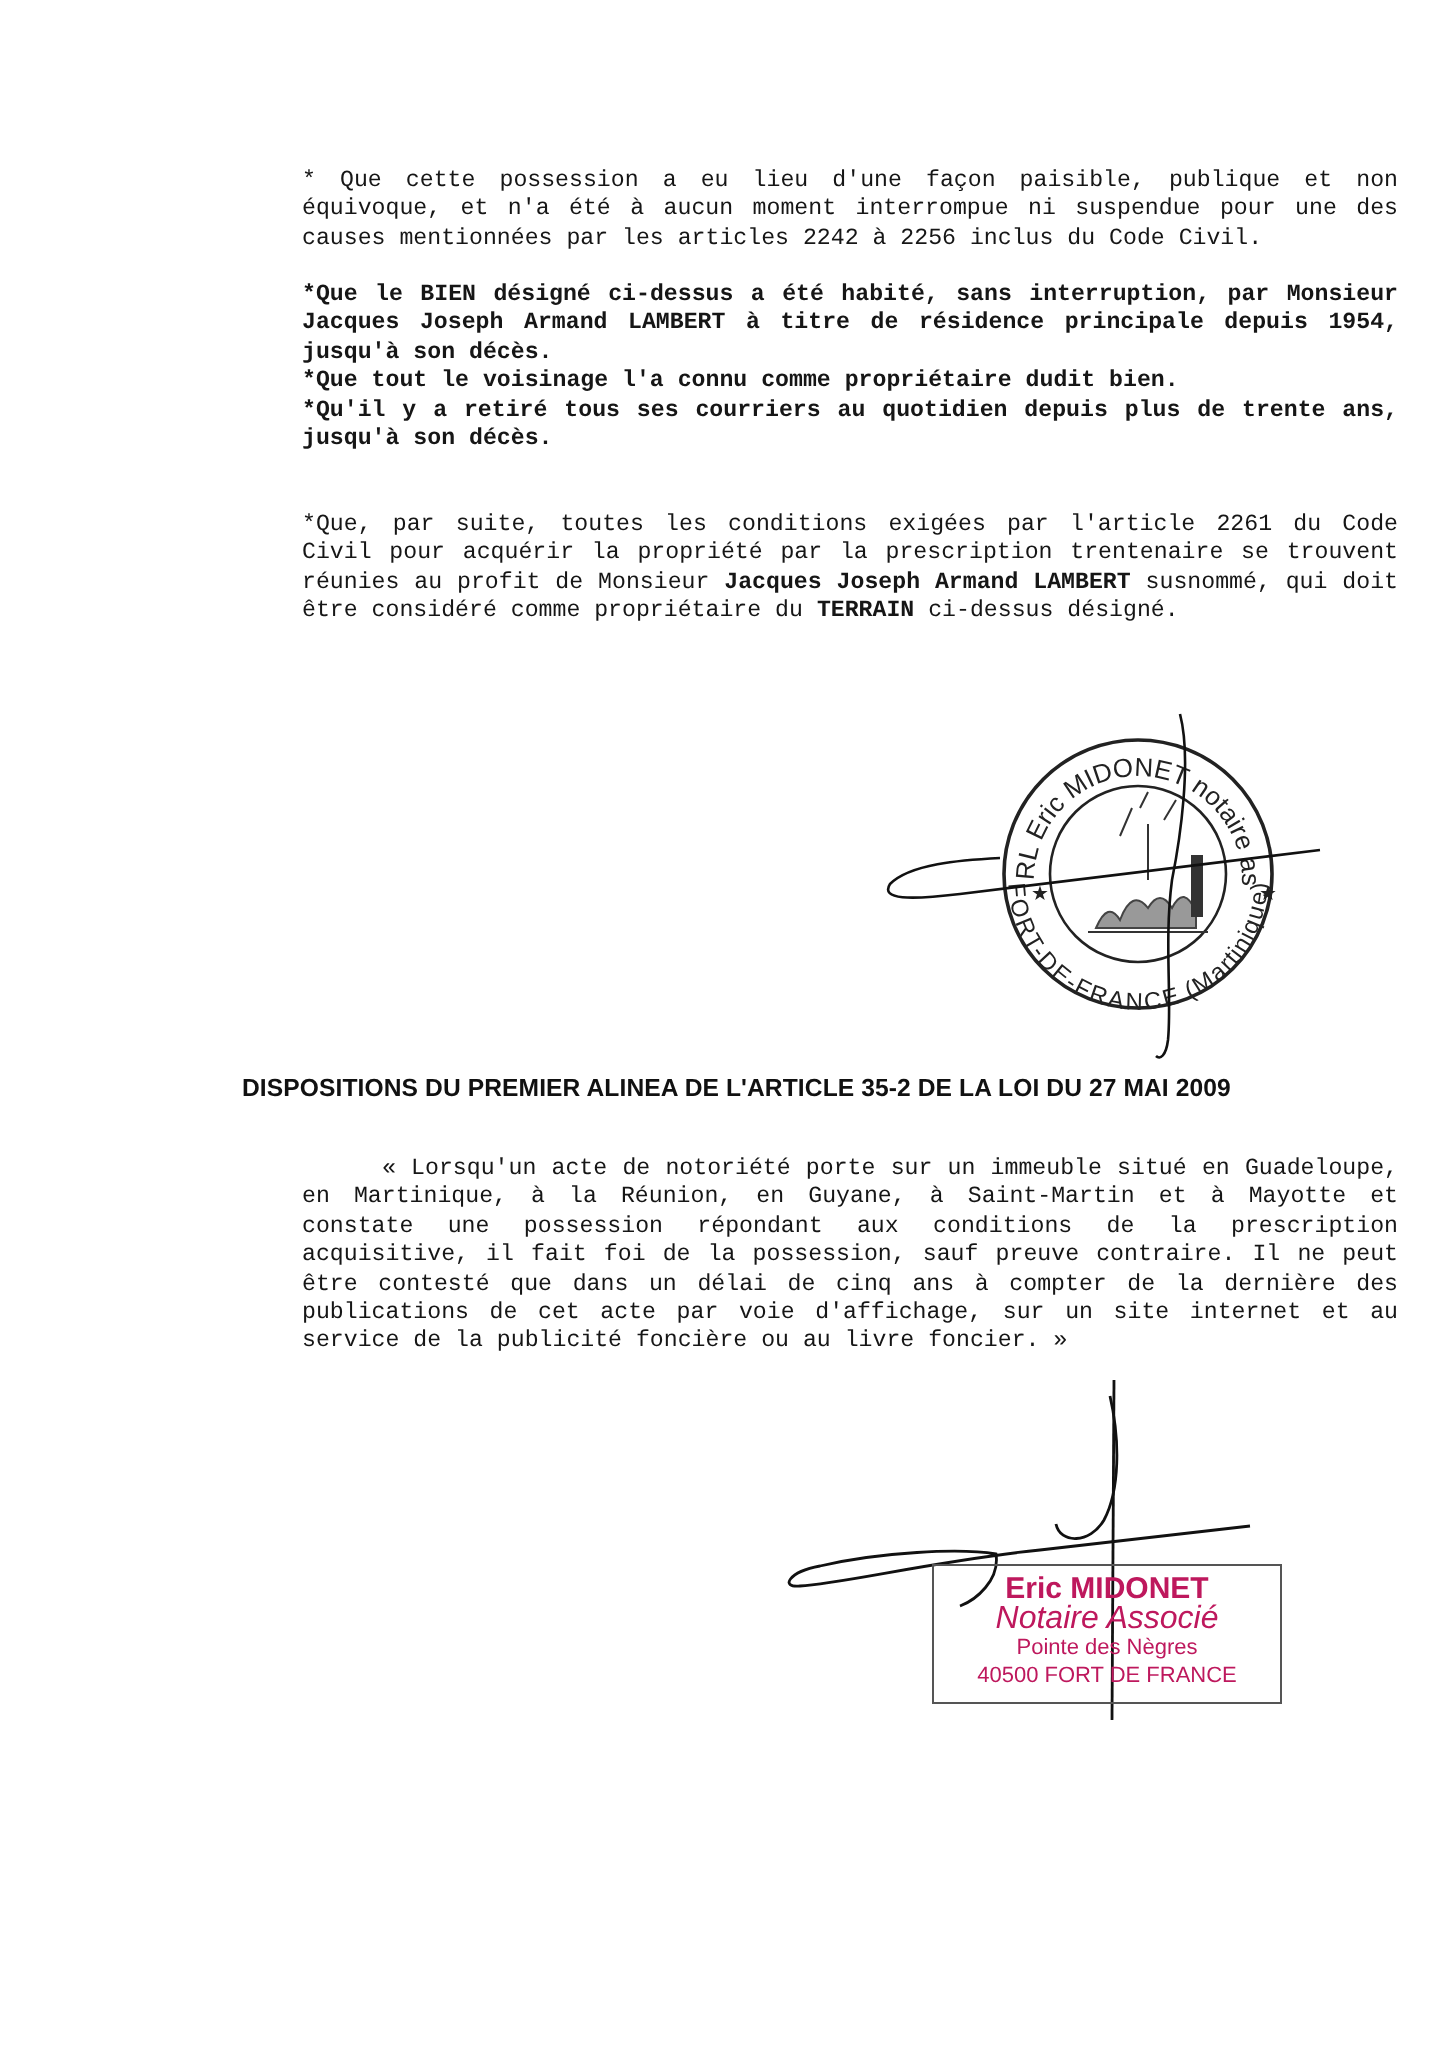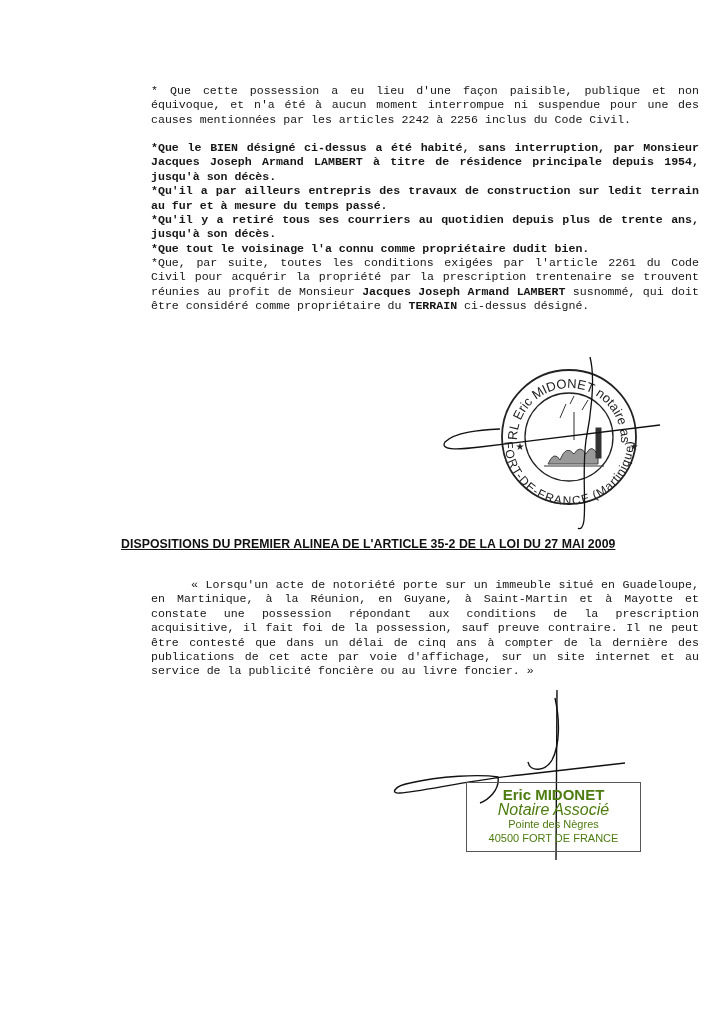--- a/index.html
+++ b/index.html
@@ -11,46 +11,45 @@
     text-align: justify;
     margin-left: 44px;
   }
   .text p { margin: 0; }
   .b { font-weight: bold; }
   .last { text-align-last: left; }
   .indent { text-indent: 40px; }
   .heading {
     position: absolute; left: 121px; top: 537px;
     font-family: "Liberation Sans", sans-serif; font-weight: bold; font-size: 12.3px;
-    text-decoration: underline; color: #111; letter-spacing: 0.05px; white-space: nowrap;
+    color: #111; letter-spacing: 0.05px; white-space: nowrap;
   }
   .stamp-box {
     position: absolute; left: 466px; top: 782px; width: 175px; height: 70px;
     border: 1px solid #555; box-sizing: border-box;
-    font-family: "Liberation Sans", sans-serif; color: #4d7c0f; text-align: center;
+    font-family: "Liberation Sans", sans-serif; color: #be185d; text-align: center;
   }
   .stamp-box .name { font-weight: bold; font-size: 15px; margin-top: 3px; line-height: 17px; }
   .stamp-box .role { font-style: italic; font-size: 16px; line-height: 14px; }
   .stamp-box .addr { font-size: 11px; line-height: 14px; text-align: center; }
   svg.overlay { position: absolute; left: 0; top: 0; pointer-events: none; }
 </style>
 </head>
 <body>
 
 <div class="page">
 
   <div class="text" style="top:84px;">
     <p class="last">* Que cette possession a eu lieu d'une façon paisible, publique et non équivoque, et n'a été à aucun moment interrompue ni suspendue pour une des causes mentionnées par les articles 2242 à 2256 inclus du Code Civil.</p>
   </div>
 
   <div class="text b" style="top:141px;">
     <p class="last">*Que le BIEN désigné ci-dessus a été habité, sans interruption, par Monsieur Jacques Joseph Armand LAMBERT à titre de résidence principale depuis 1954, jusqu'à son décès.</p>
-    <p class="last">*Qu'il a par ailleurs entrepris des travaux de construction sur ledit terrain au fur et à mesure du temps passé.</p>
+    <p class="last">*Que tout le voisinage l'a connu comme propriétaire dudit bien.</p>
     <p class="last">*Qu'il y a retiré tous ses courriers au quotidien depuis plus de trente ans, jusqu'à son décès.</p>
-    <p class="last">*Que tout le voisinage l'a connu comme propriétaire dudit bien.</p>
   </div>
 
   <div class="text" style="top:256px;">
     <p class="last"><span>*Que, par suite, toutes les conditions exigées par l'article 2261 du Code Civil pour acquérir la propriété par la prescription trentenaire se trouvent réunies au profit de Monsieur </span><span class="b">Jacques Joseph Armand LAMBERT</span><span> susnommé, qui doit être considéré comme propriétaire du </span><span class="b">TERRAIN</span><span> ci-dessus désigné.</span></p>
   </div>
 
   <svg class="overlay" width="724" height="1024">
     <defs>
       <path id="sealTop" d="M 517 440 A 52 52 0 0 1 621 440"></path>
       <path id="sealBot" d="M 513 440 A 56 56 0 0 0 625 440"></path>

